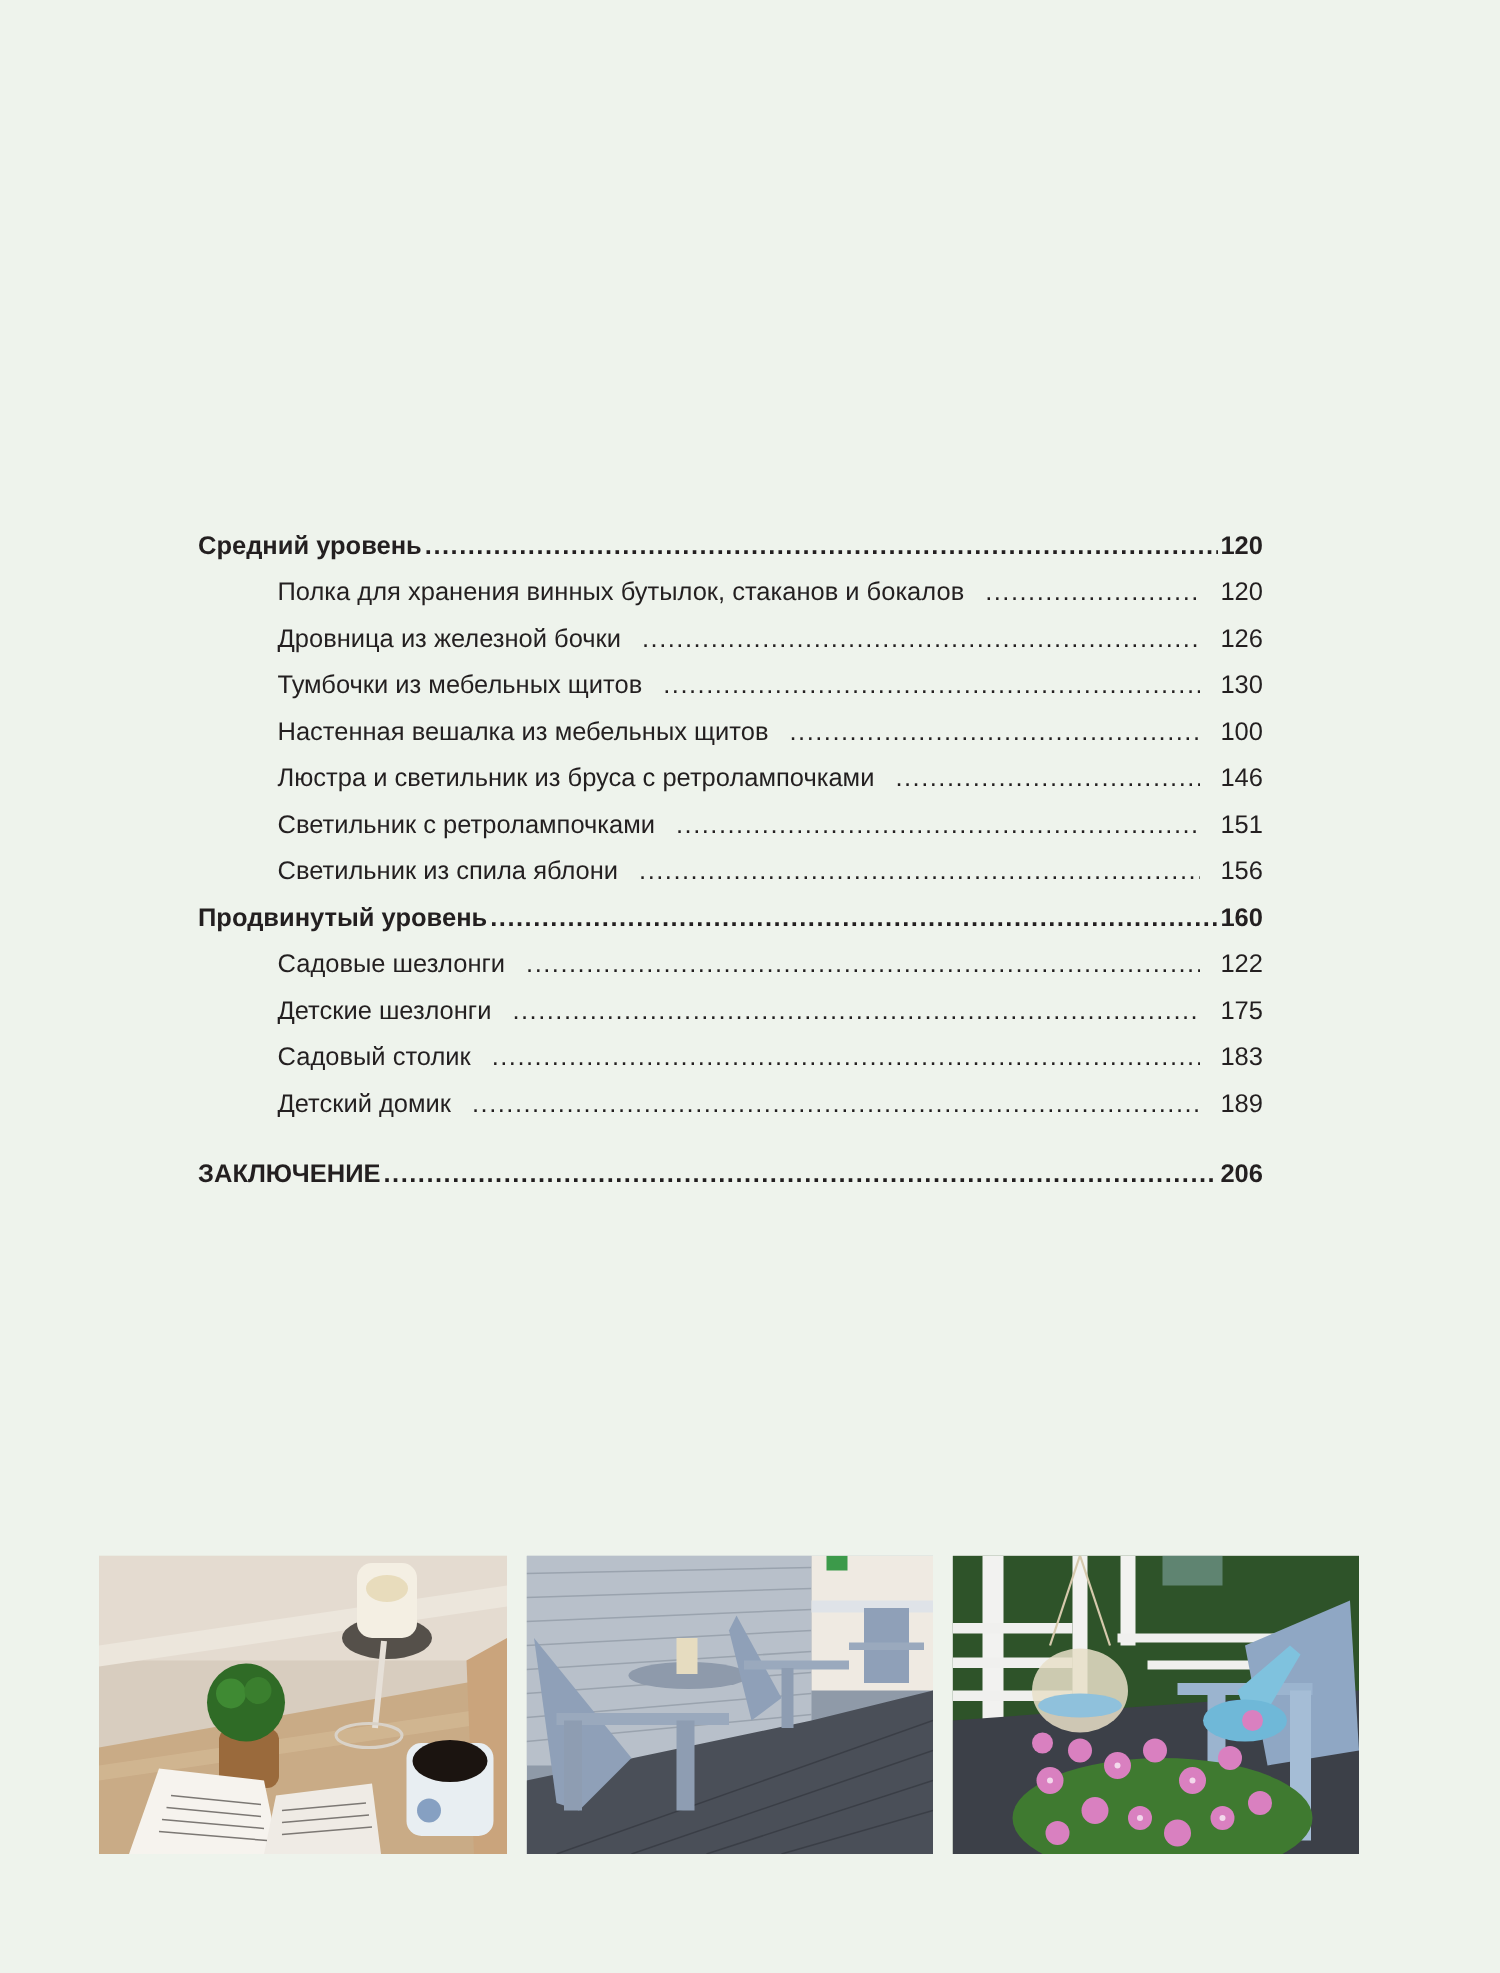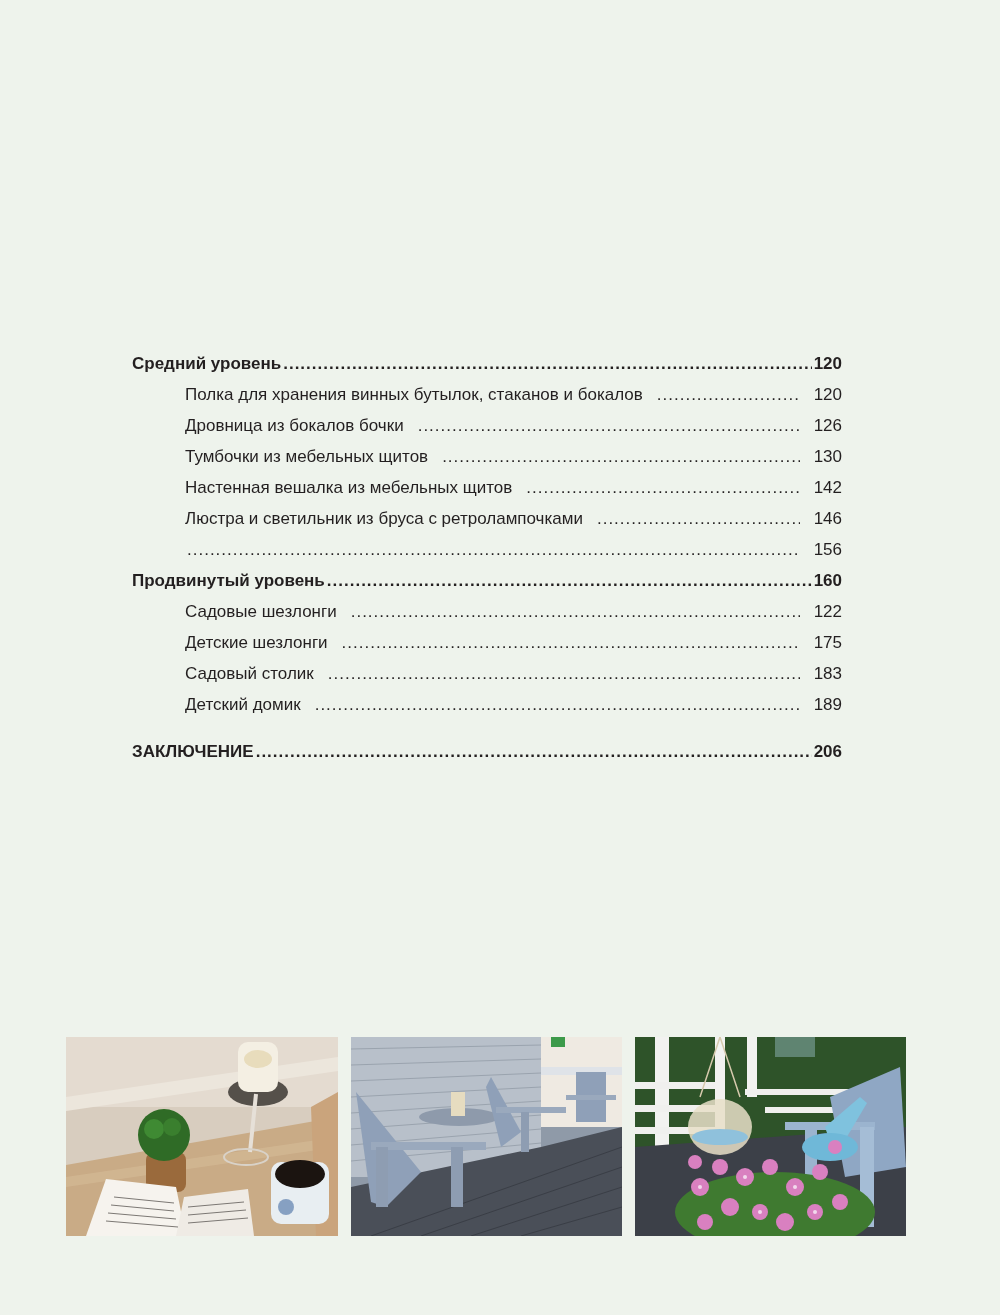--- a/index.html
+++ b/index.html
@@ -30,40 +30,46 @@
     <span class="title">Средний уровень</span>
       <span class="dots"></span>
       <span class="page">120</span>
   </div>
   <div class="row sub">
     <span class="title">Полка для хранения винных бутылок, стаканов и бокалов</span>
       <span class="dots"></span>
       <span class="page">120</span>
   </div>
   <div class="row sub">
-    <span class="title">Дровница из бокалов бочки</span>
+    <span class="title">Дровница из железной бочки</span>
       <span class="dots"></span>
       <span class="page">126</span>
   </div>
   <div class="row sub">
     <span class="title">Тумбочки из мебельных щитов</span>
       <span class="dots"></span>
       <span class="page">130</span>
   </div>
   <div class="row sub">
     <span class="title">Настенная вешалка из мебельных щитов</span>
       <span class="dots"></span>
-      <span class="page">142</span>
+      <span class="page">100</span>
   </div>
   <div class="row sub">
     <span class="title">Люстра и светильник из бруса с ретролампочками</span>
       <span class="dots"></span>
       <span class="page">146</span>
   </div>
   <div class="row sub">
+    <span class="title">Светильник с ретролампочками</span>
+      <span class="dots"></span>
+      <span class="page">151</span>
+  </div>
+  <div class="row sub">
+    <span class="title">Светильник из спила яблони</span>
       <span class="dots"></span>
       <span class="page">156</span>
   </div>
   <div class="row section">
     <span class="title">Продвинутый уровень</span>
       <span class="dots"></span>
       <span class="page">160</span>
   </div>
   <div class="row sub">
     <span class="title">Садовые шезлонги</span>

